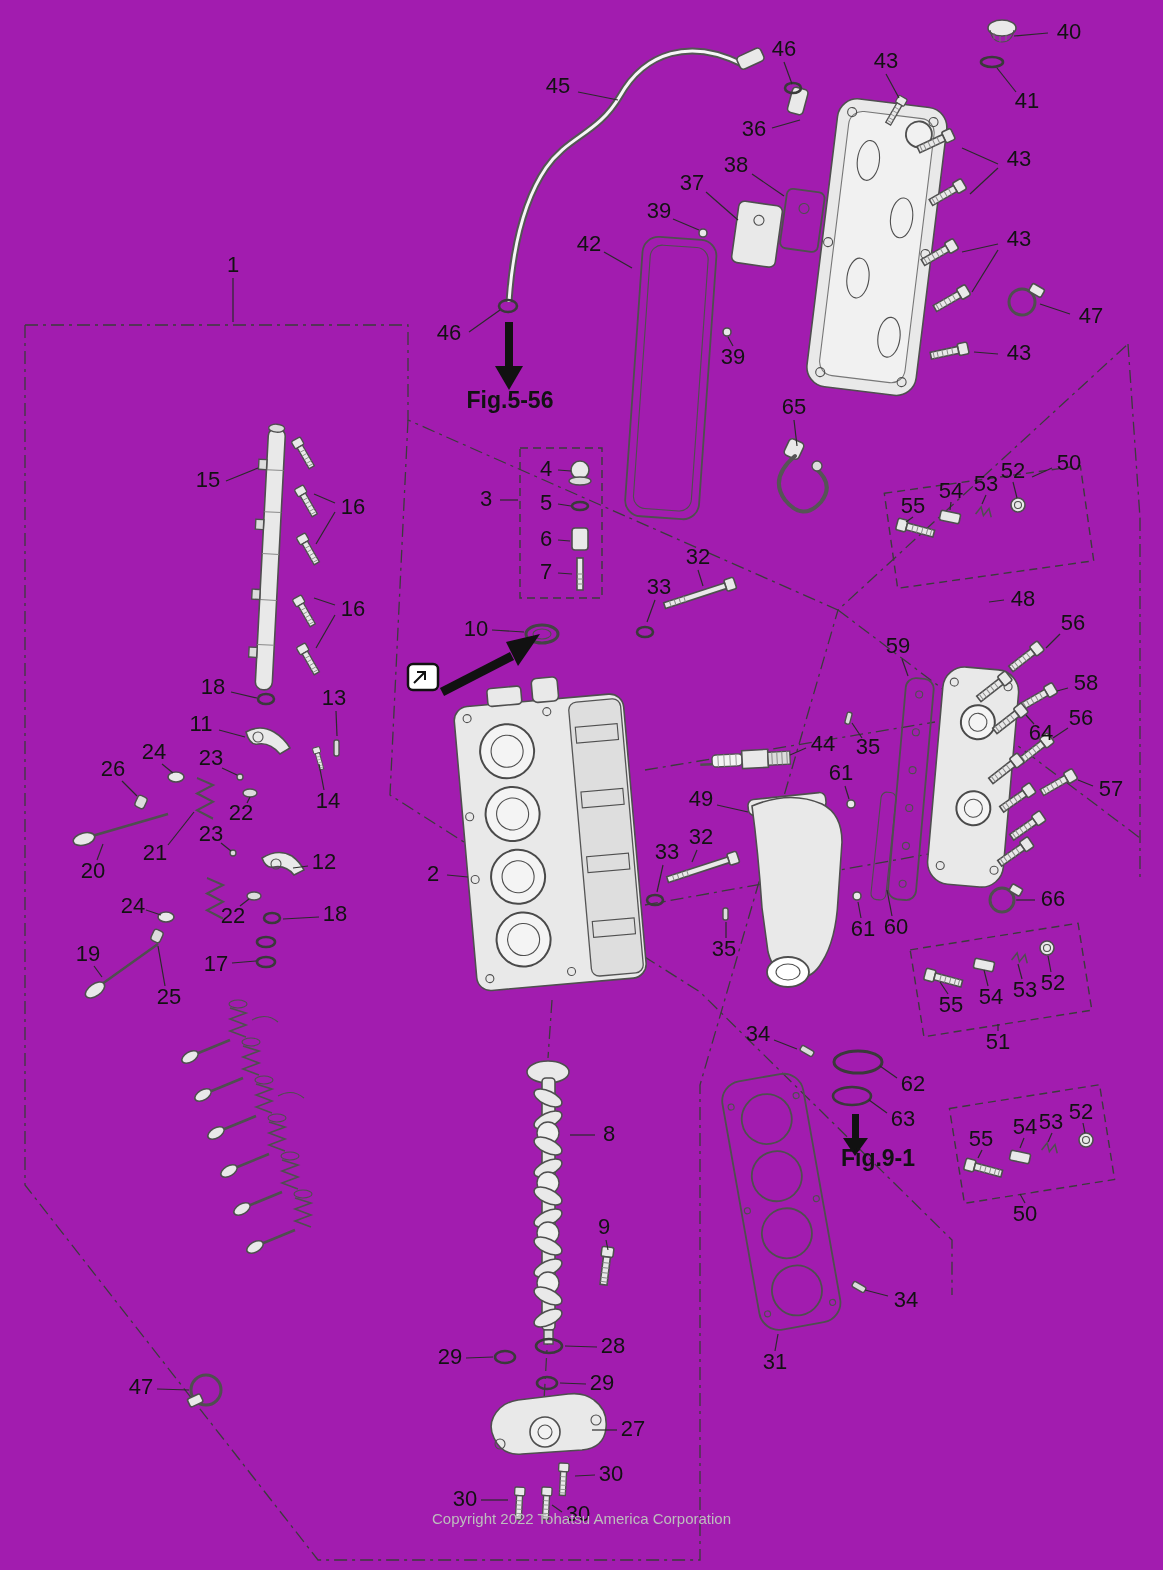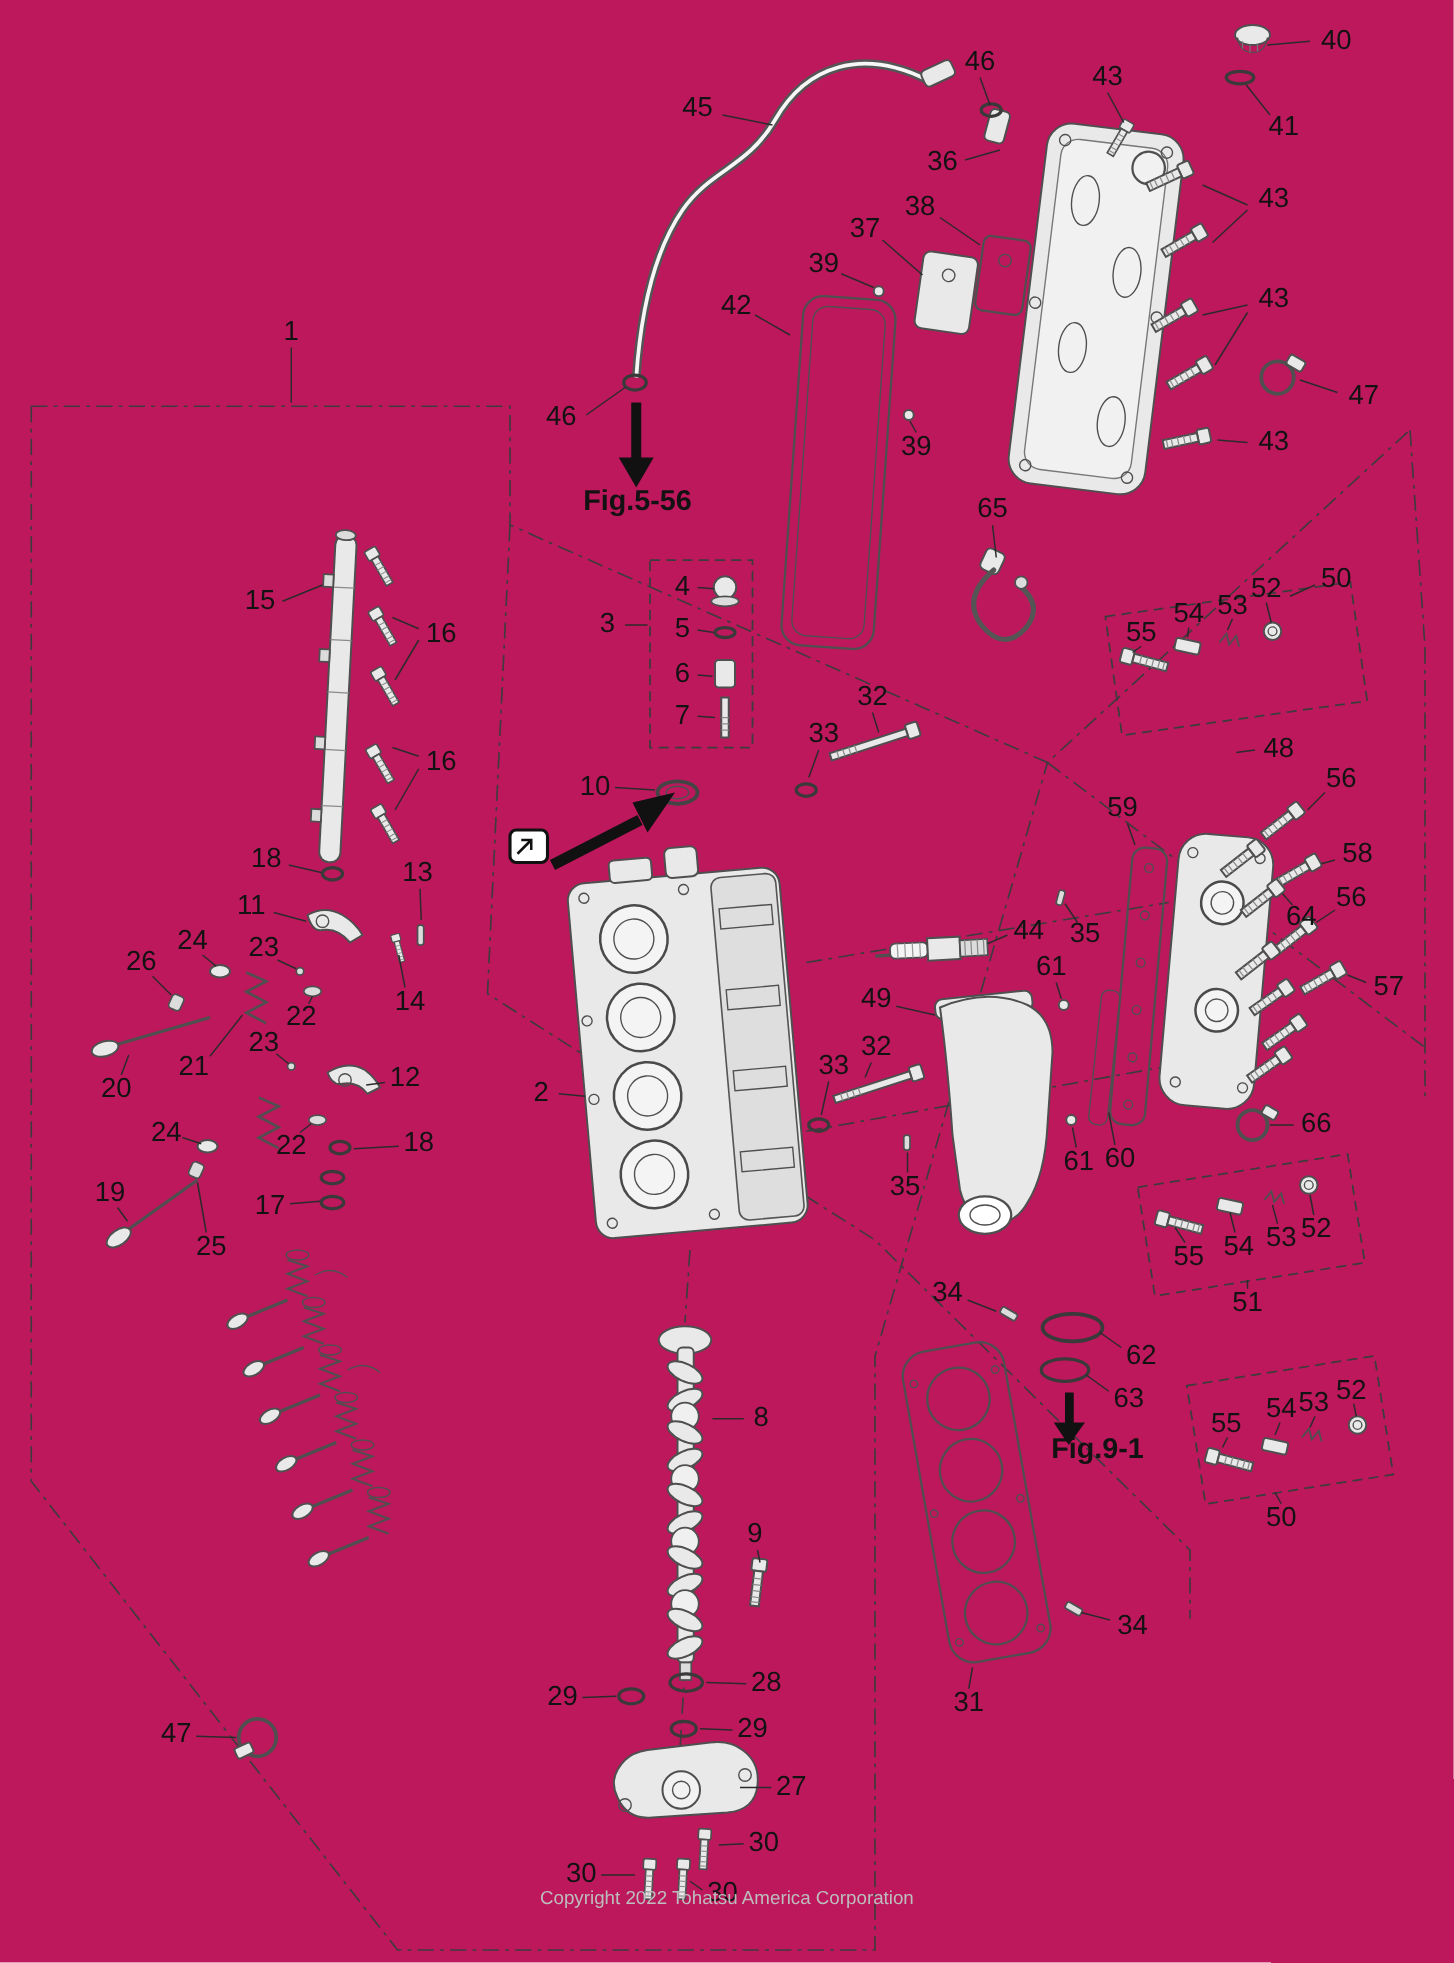--- a/index.html
+++ b/index.html
@@ -1,16 +1,16 @@
 <!DOCTYPE html>
 <html><head>
 <meta charset="utf-8">
 <style>
   html,body{margin:0;padding:0;background:#ffffff;}
-  .canvas{position:relative;width:1163px;height:1570px;background:#be185d;overflow:hidden;
+  .canvas{position:relative;width:1163px;height:1570px;background:#a21caf;overflow:hidden;
           font-family:"Liberation Sans",sans-serif;}
   svg{position:absolute;left:0;top:0;}
   text.callout{font-family:"Liberation Sans",sans-serif;font-size:22px;fill:#121212;
                text-anchor:middle;dominant-baseline:middle;}
   text.figref{font-family:"Liberation Sans",sans-serif;font-size:23px;font-weight:bold;fill:#121212;
               text-anchor:middle;dominant-baseline:middle;}
   .leader{stroke:#2b2b2b;stroke-width:1.2;}
   .boundary{fill:none;stroke:#3c3c3c;stroke-width:1.3;stroke-dasharray:13 5 3 5;}
   .kitbox{fill:none;stroke:#3c3c3c;stroke-width:1.4;stroke-dasharray:8 5;}
   .metal{fill:#e9e9e9;stroke:#4f4f4f;stroke-width:1.6;}

